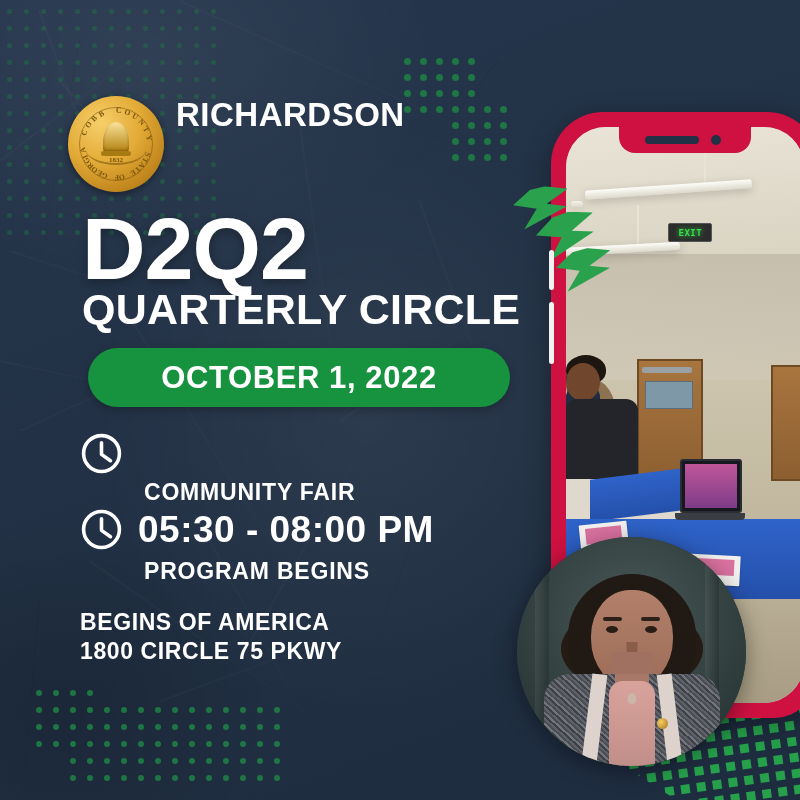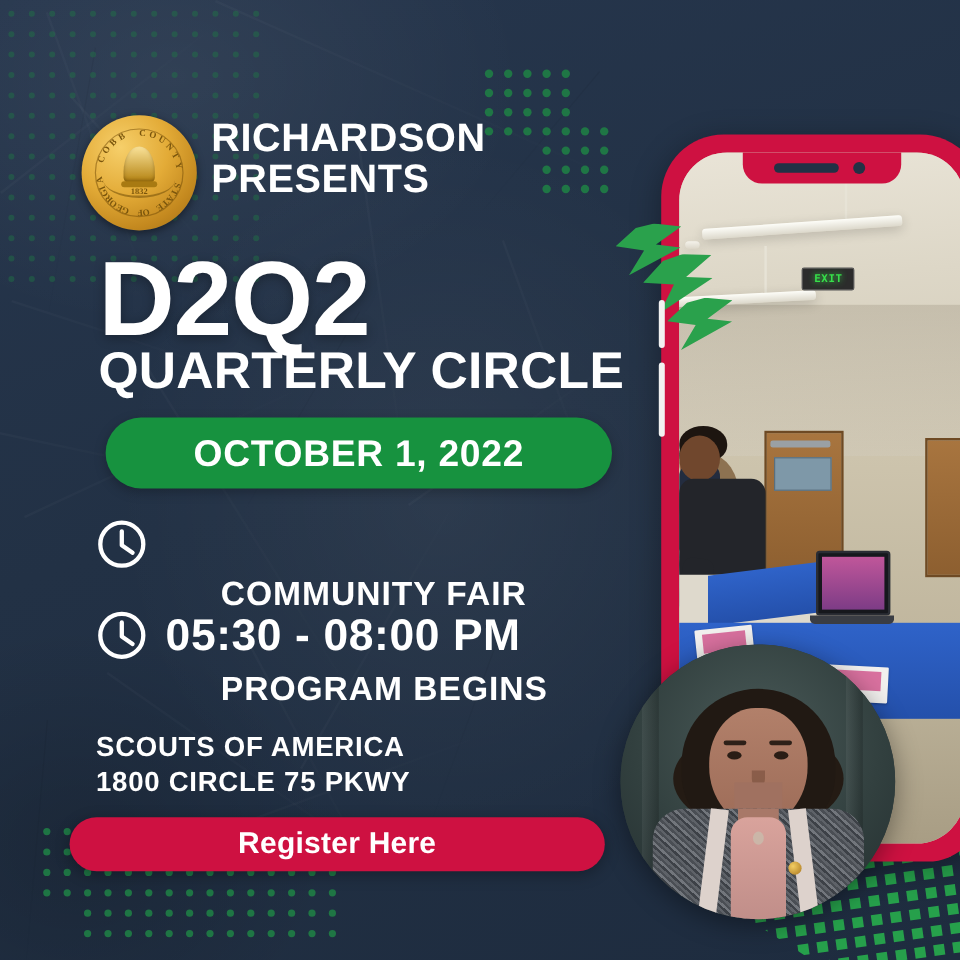--- a/index.html
+++ b/index.html
@@ -154,21 +154,21 @@
   #datepill{
     position:absolute;left:88px;top:348px;width:422px;height:59px;border-radius:30px;
     background:#17923f;display:flex;align-items:center;justify-content:center;
     box-shadow:0 3px 10px rgba(0,0,0,.25);
   }
   #datepill span{color:#fff;font-weight:bold;font-size:31px;letter-spacing:.6px;}
 
   .timerow{position:absolute;display:flex;align-items:center;gap:15px;}
   .clock{width:43px;height:43px;flex:0 0 43px;}
   .timetxt{color:#fff;font-weight:bold;font-size:37px;letter-spacing:.5px;white-space:nowrap;}
-  .timelabel{position:absolute;color:#fff;font-weight:bold;font-size:28px;letter-spacing:.8px;margin-left:40px;}
+  .timelabel{position:absolute;color:#fff;font-weight:bold;font-size:23px;letter-spacing:.8px;}
 
   .venue{position:absolute;left:80px;top:608px;color:#fff;
     font-weight:bold;font-size:23px;line-height:1.28;letter-spacing:.6px;}
 
   #register{
     position:absolute;left:58px;top:681px;width:446px;height:45px;border-radius:24px;
     background:#ce1141;display:flex;align-items:center;justify-content:center;cursor:pointer;
     box-shadow:0 3px 12px rgba(0,0,0,.3);
   }
   #register span{color:#fff;font-size:25px;font-weight:bold;letter-spacing:.2px;}
@@ -805,21 +805,20 @@
           <span style="transform: rotate(45deg) translate(0px, 38px) rotate(180deg);">R</span>
           <span style="transform: rotate(55deg) translate(0px, 38px) rotate(180deg);">G</span>
           <span style="transform: rotate(65deg) translate(0px, 38px) rotate(180deg);">I</span>
           <span style="transform: rotate(75deg) translate(0px, 38px) rotate(180deg);">A</span>
         </div>
       <div class="seal-year">1832</div>
     </div>
 
     <div class="kicker">
       <div>RICHARDSON</div>
-      <div>PRESENTS</div>
     </div>
 
     <div class="bigtitle">D2Q2</div>
     <div class="subtitle">QUARTERLY CIRCLE</div>
 
     <div id="datepill">
       <span>OCTOBER 1, 2022</span>
     </div>
 
     <div class="timerow" style="left:80px;top:432px;">
@@ -833,21 +832,18 @@
     <div class="timerow" style="left:80px;top:508px;">
       <svg class="clock" viewBox="0 0 48 48">
         <circle cx="24" cy="24" r="20" fill="none" stroke="#ffffff" stroke-width="4"></circle>
         <path d="M24 12 L24 25 L34 32" fill="none" stroke="#ffffff" stroke-width="4" stroke-linecap="round" stroke-linejoin="round"></path>
       </svg>
       <div class="timetxt">05:30 - 08:00 PM</div>
     </div>
     <div class="timelabel" style="left:144px;top:558px;">PROGRAM BEGINS</div>
 
     <div class="venue">
-      <div>SCOUTS OF AMERICA</div>
+      <div>BEGINS OF AMERICA</div>
       <div>1800 CIRCLE 75 PKWY</div>
     </div>
 
-    <div id="register">
-      <span>Register Here</span>
-    </div>
   </div>
 </div>
 
 </body></html>

